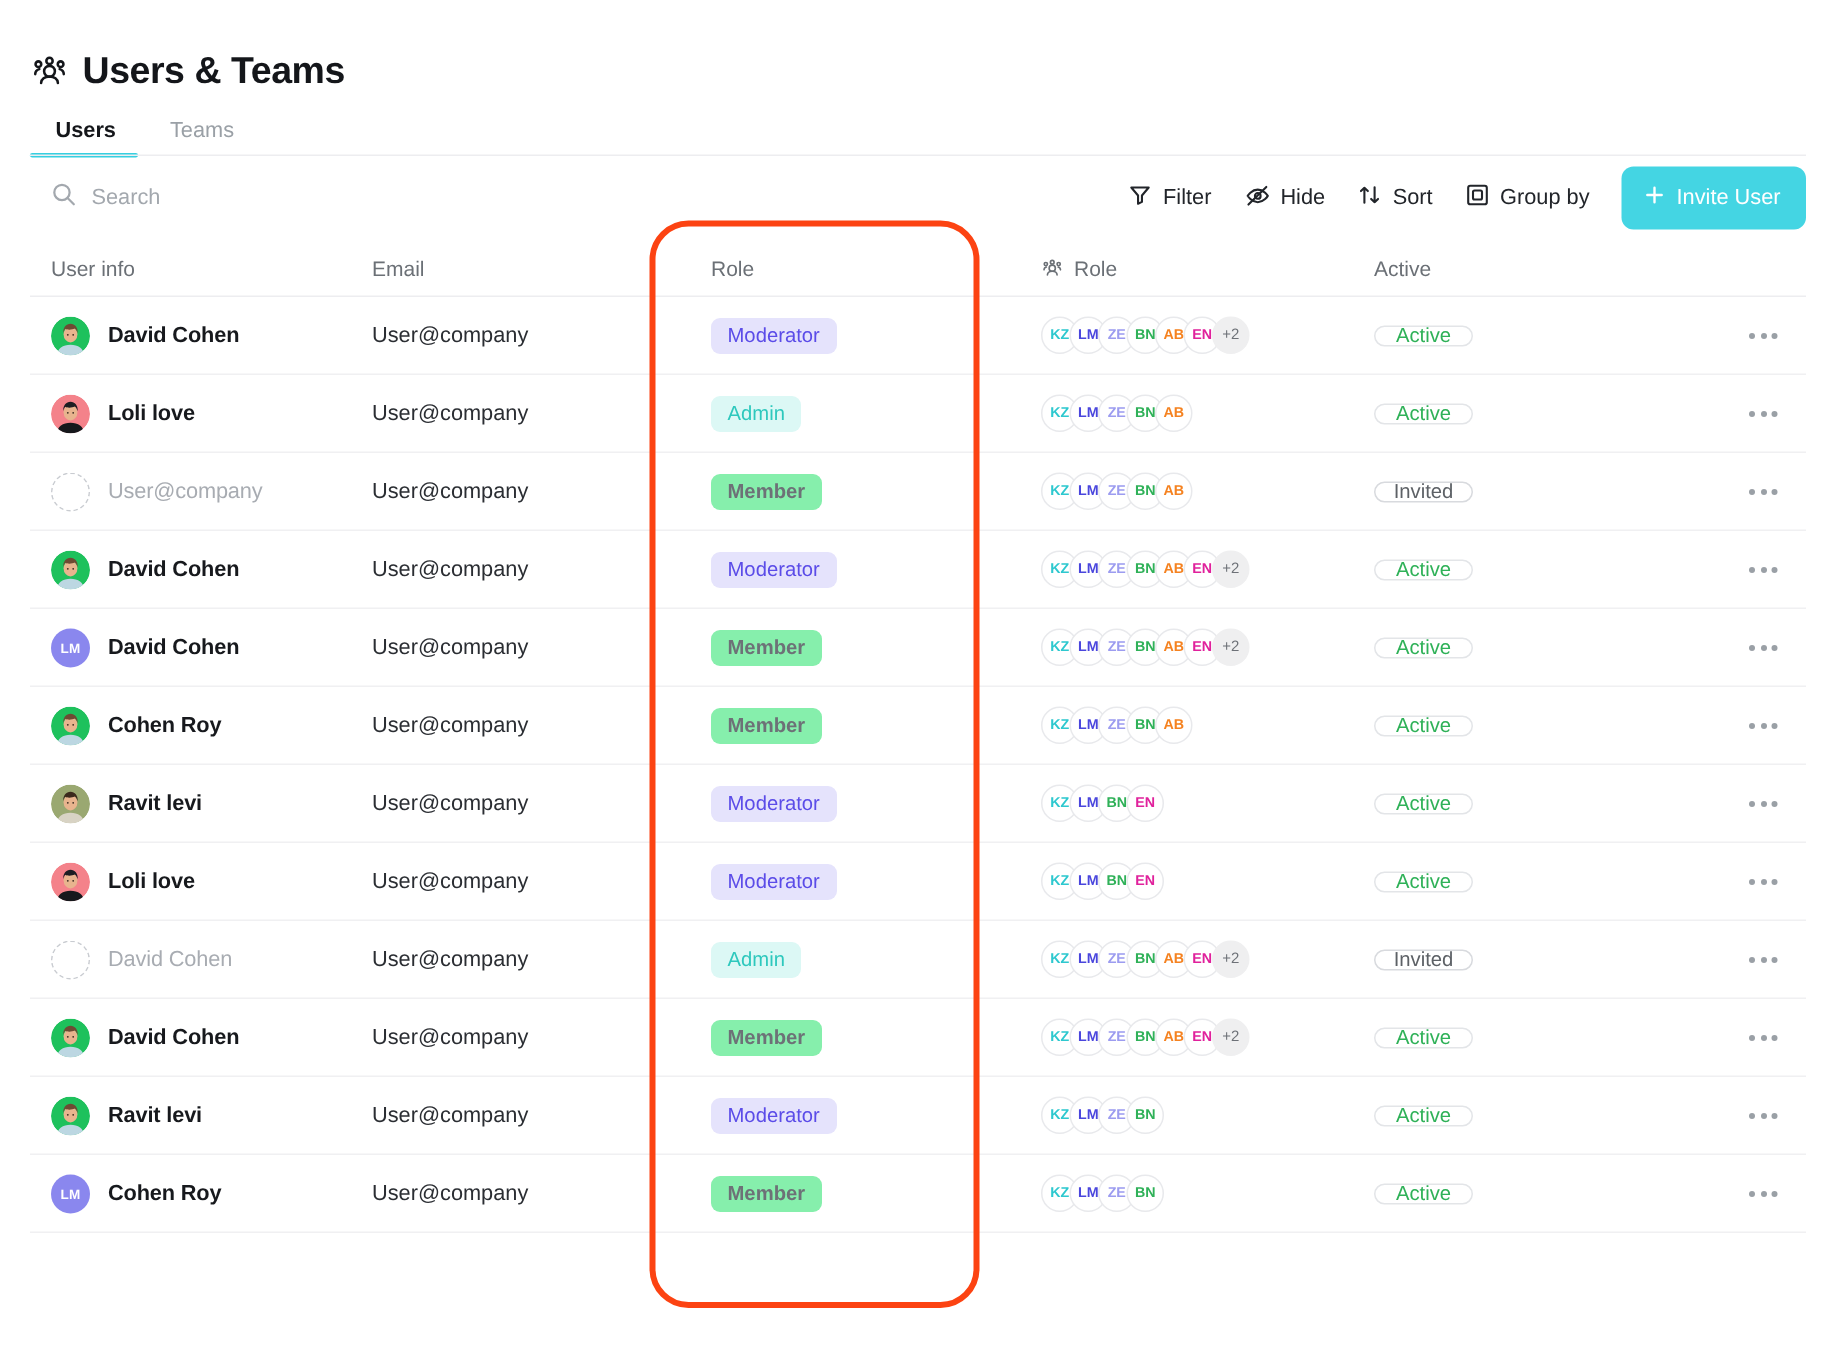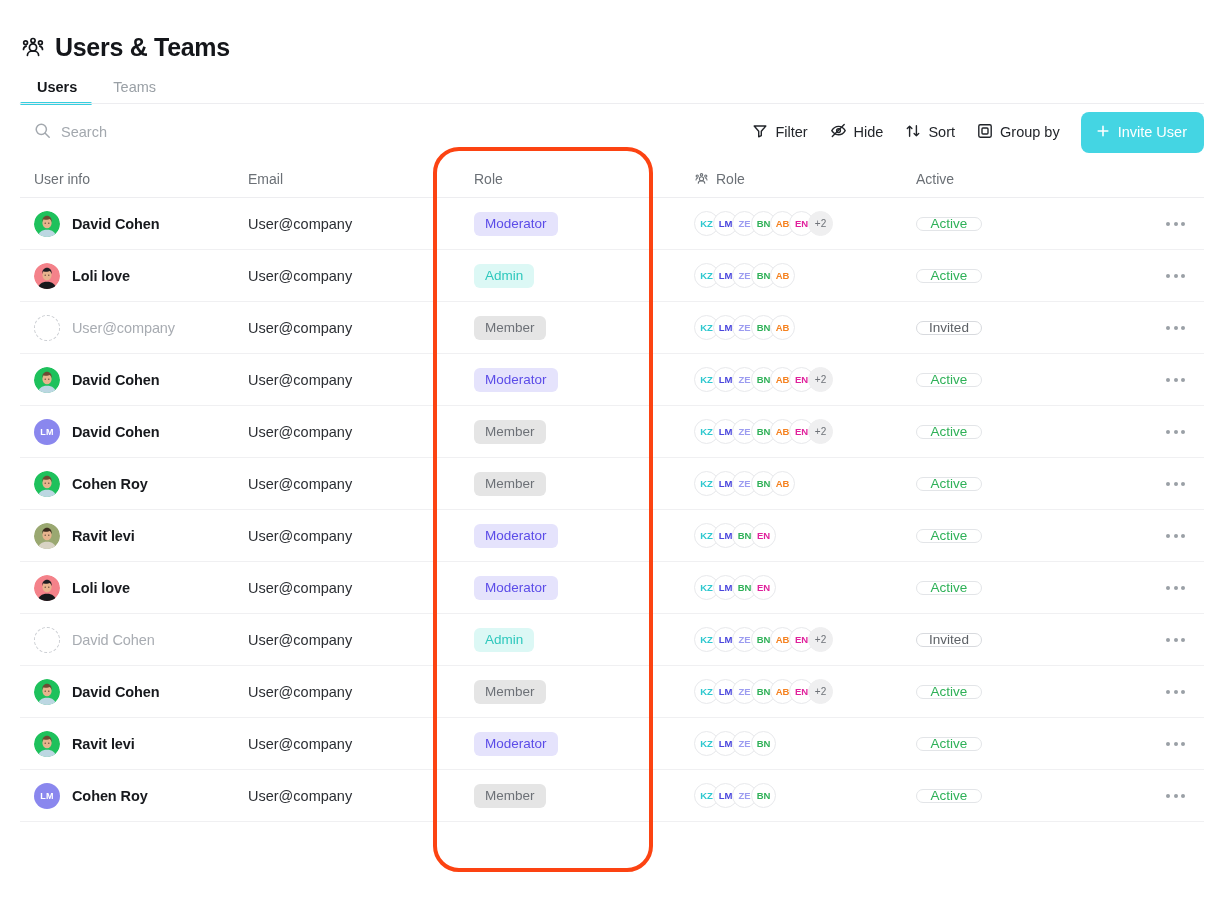--- a/index.html
+++ b/index.html
@@ -175,21 +175,21 @@
   .chip {
     display: inline-flex; align-items: center;
     height: 24px;
     padding: 0 11px;
     border-radius: 6px;
     font-size: 13.5px;
     line-height: 1;
   }
   .chip.moderator { background: #e5e3fc; color: #5b4ce8; }
   .chip.admin     { background: #dcf8f5; color: #2ec8bd; }
-  .chip.member    { background: #e5e5e5; color: #6d7177; }
+  .chip.member    { background: #86efac; color: #6d7177; font-weight: bold; }
 
   
   .team-stack { display: flex; align-items: flex-end; }
   .tav {
     width: 25px; height: 25px;
     border-radius: 50%;
     background: #ffffff;
     border: 1px solid #e8e9ec;
     display: flex; align-items: center; justify-content: center;
     font-size: 9.5px; font-weight: bold;

